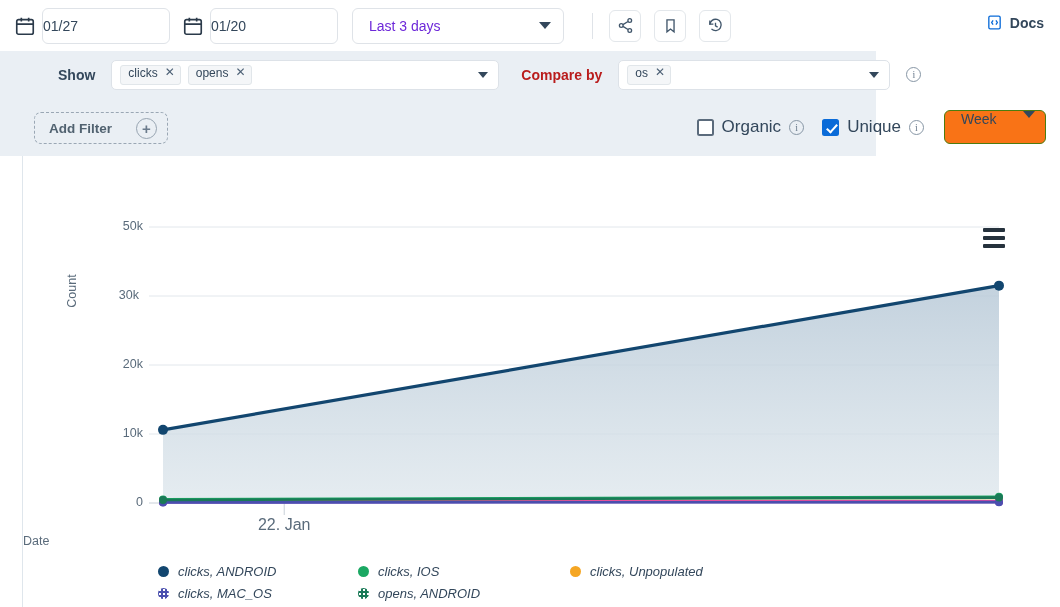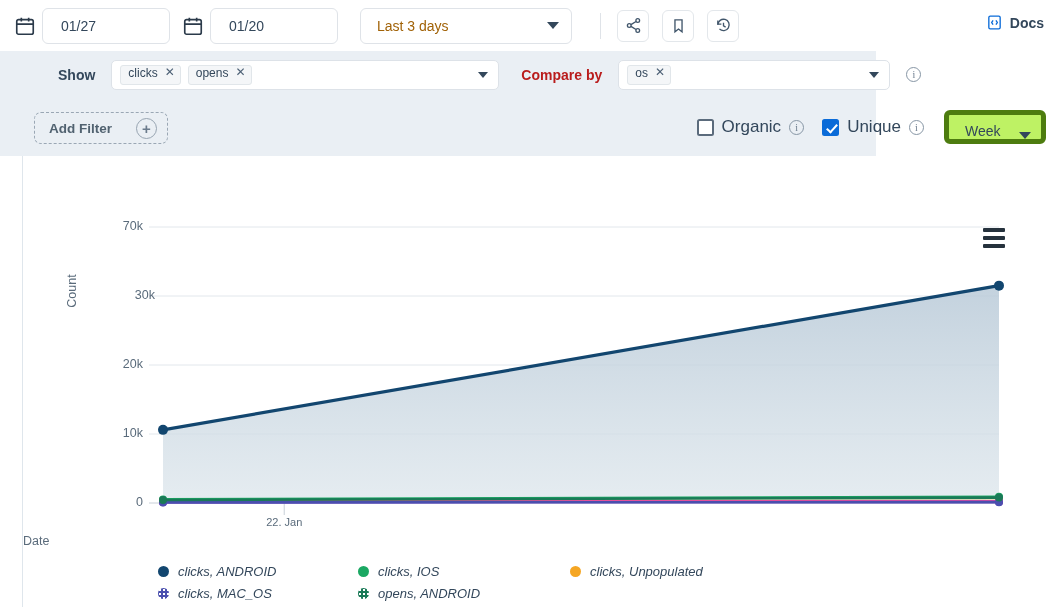--- a/index.html
+++ b/index.html
@@ -13,28 +13,28 @@
 
   
   .topbar {
     position: absolute; left:0; top:0; width:1060px; height:51px;
     background:#ffffff;
     display:flex; align-items:center; padding-left:14px; gap:0;
   }
   .cal-icon { width:22px; height:22px; margin-right:6px; color:#2b3a4a; flex:none; }
   .date-box {
     width:128px; height:36px; border:1px solid #dfe3e8; border-radius:6px;
-    background:#fff; display:flex; align-items:center; padding-left:18px;
+    background:#fff; display:flex; align-items:center; 
     font-size:14px; color:#33475b;
   }
   .sp10 { width:12px; }
   .range-select {
     width:212px; height:36px; border:1px solid #dfe3e8; border-radius:6px;
     background:#fff; display:flex; align-items:center; padding:0 12px 0 16px;
-    font-size:14px; color:#a16207; margin-left:22px; justify-content:space-between;
+    font-size:14px; color:#6d28d9; margin-left:14px; justify-content:space-between;
   }
   .caret { width:0;height:0;border-left:6px solid transparent;border-right:6px solid transparent;border-top:7px solid #33475b; }
   .vdiv { width:1px; height:26px; background:#dfe3e8; margin:0 16px 0 28px; }
   .icon-btn {
     width:32px; height:32px; border:1px solid #e3e7eb; border-radius:6px;
     background:#fff; display:flex; align-items:center; justify-content:center;
     margin-right:13px; color:#41566b;
   }
   .icon-btn svg { width:17px; height:17px; }
   .docs-link {
@@ -86,41 +86,41 @@
   .rightctl { position:absolute; right:14px; top:12px; display:flex; align-items:center; }
   .cbwrap { display:flex; align-items:center; gap:8px; margin-right:18px; }
   .cbox { width:17px;height:17px;border:2px solid #5b6b7c;border-radius:2.5px;background:#fff; flex:none;}
   .cbox.on { background:#0a6bd8; border-color:#0a6bd8; position:relative; }
   .cbox.on::after {
     content:""; position:absolute; left:4.5px; top:1px; width:4px; height:9px;
     border:solid #fff; border-width:0 2.2px 2.2px 0; transform:rotate(42deg);
   }
   .cblabel { font-size:17px; color:#33475b; }
   .weeksel {
-    width:102px; height:34px; background:#bef264; border:5px solid #4d7c0f; border-radius:6px;
-    display:flex; align-items:flex-end; justify-content:space-between; padding:0 10px 0 16px;
+    width:102px; height:34px; background:#f97316; border:1px solid #4d7c0f; border-radius:6px;
+    display:flex; align-items:flex-start; justify-content:space-between; padding:0 10px 0 16px;
     font-size:14px; color:#33475b; margin-left:2px;
   }
 
   
   .chartcard {
     position:absolute; left:22px; top:156px; width:1038px; height:451px;
     background:#fff; border-left:1px solid #dfe6ec;
   }
   .plot { position:absolute; left:0; top:0; width:1038px; height:395px; }
   .hamb { position:absolute; right:55px; top:72px; display:flex; flex-direction:column; gap:4px; }
   .hamb i { display:block; width:22px; height:4px; background:#26323d; border-radius:1px; }
 
   .ylabel {
     position:absolute; left:-11px; top:128px; width:120px; text-align:center;
     transform:rotate(-90deg); font-size:12.5px; color:#5a6b7b;
   }
   .ytick { position:absolute; right:0; font-size:12.5px; color:#5a6b7b; text-align:right; width:40px; }
   .xaxistitle { position:absolute; left:0; top:378px; width:1038px; font-size:12.5px; color:#5a6b7b; }
-  .xtick { position:absolute; font-size:11px; color:#5a6b7b; }
+  .xtick { position:absolute; font-size:16px; color:#5a6b7b; }
 
   
   .legend {
     position:absolute; left:0; top:404px; width:1038px;
     display:flex; flex-wrap:wrap; padding-left:135px; row-gap:1px;
   }
   .lgitem { display:flex; align-items:center; gap:9px; height:22px; font-size:13px; color:#33475b;font-style:italic; }
   .dot { width:11px; height:11px; border-radius:50%; flex:none; }
   .dot.tex { background-image: radial-gradient(#ffffff 28%, transparent 30%); background-size:4px 4px; }
 </style>
@@ -256,22 +256,22 @@
       <i></i>
       <i></i>
     </div>
 
     <div class="plot">
       <div class="ylabel">Count</div>
       <div id="yticks">
           <div class="ytick" style="top: 339px; left: 80px;">0</div>
           <div class="ytick" style="top: 270px; left: 80px;">10k</div>
           <div class="ytick" style="top: 201px; left: 80px;">20k</div>
-          <div class="ytick" style="top: 132px; left: 92px;">30k</div>
-          <div class="ytick" style="top: 63px; left: 80px;">70k</div>
+          <div class="ytick" style="top: 132px; left: 76px;">30k</div>
+          <div class="ytick" style="top: 63px; left: 80px;">50k</div>
         </div>
       <div id="xticks">
           <div class="xtick" style="left: 231.22px; top: 360px; width: 60px; text-align: center;">22. Jan</div>
         </div>
       <svg id="svg" width="1038" height="395">
           <line x1="126" x2="976" y1="347" y2="347" stroke="#c8d0d8" stroke-width="1"></line>
           <line x1="126" x2="976" y1="278" y2="278" stroke="#e2e7ec" stroke-width="1"></line>
           <line x1="126" x2="976" y1="209" y2="209" stroke="#e2e7ec" stroke-width="1"></line>
           <line x1="126" x2="976" y1="140" y2="140" stroke="#e2e7ec" stroke-width="1"></line>
           <line x1="126" x2="976" y1="71" y2="71" stroke="#e2e7ec" stroke-width="1"></line>

